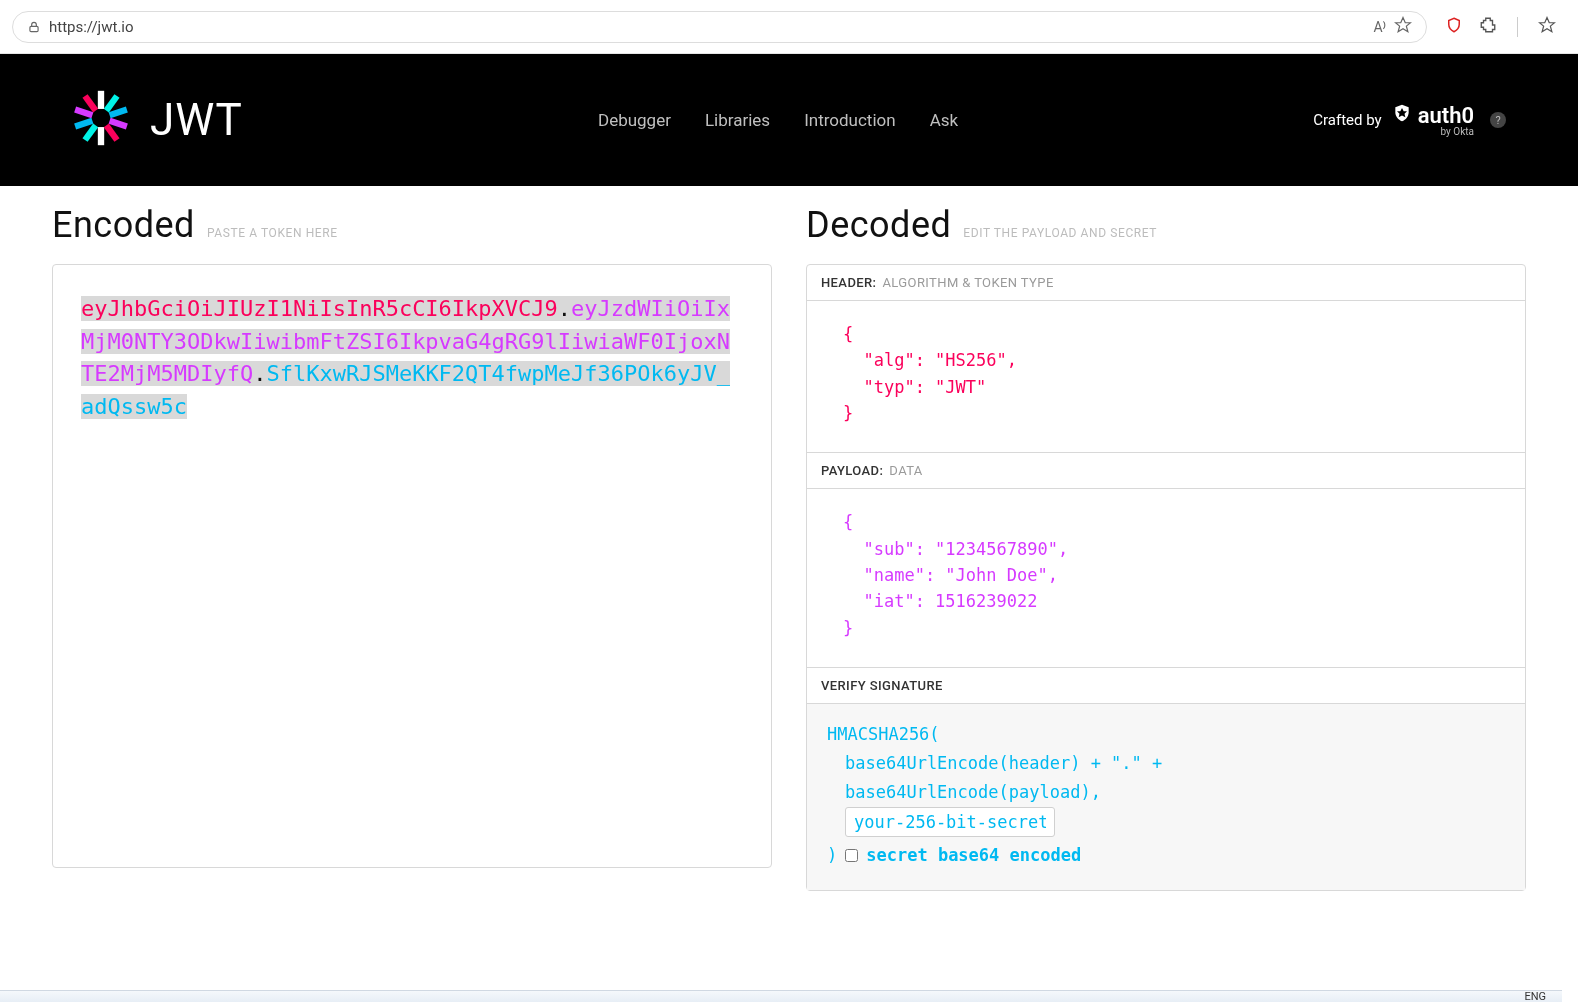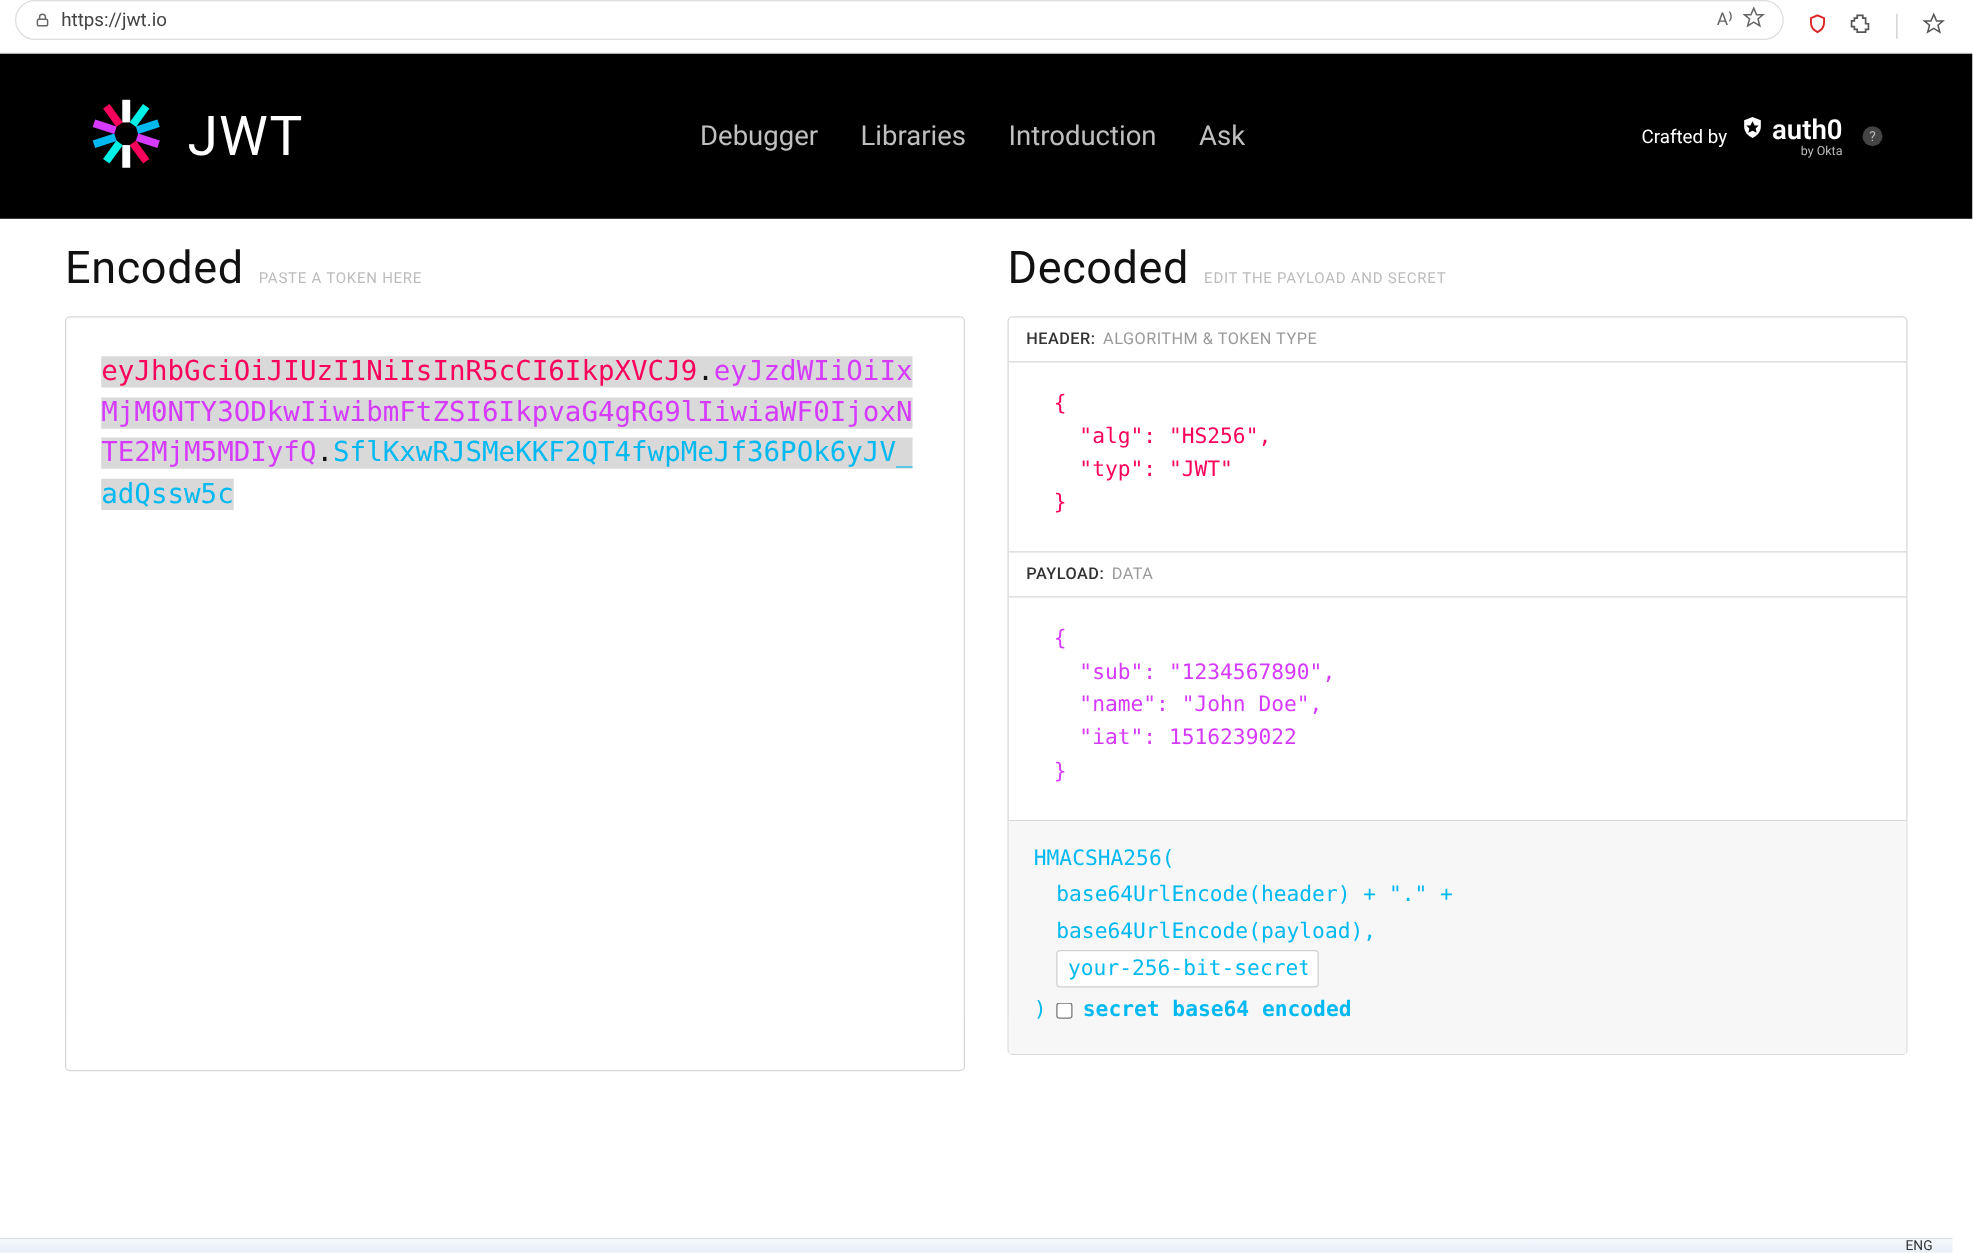--- a/index.html
+++ b/index.html
@@ -4,23 +4,24 @@
 <style>
 * { margin: 0; padding: 0; box-sizing: border-box; }
 body {
   font-family: -apple-system, BlinkMacSystemFont, "Segoe UI", Roboto, Helvetica, Arial, sans-serif;
   background: #fff;
   width: 1578px;
   overflow-x: hidden;
 }
 
 .browser-bar {
-  height: 43px;
+  height: 54px;
   background: #fff;
   display: flex;
+  align-items: center;
   padding: 0 12px;
   border-bottom: 1px solid #e5e5e5;
 }
 .url-box {
   flex: 1;
   display: flex;
   align-items: center;
   gap: 8px;
   background: #fff;
   border: 1px solid #ddd;
@@ -69,21 +70,21 @@
   font-size: 44px;
   color: #fff;
   letter-spacing: 1px;
 }
 .nav {
   display: flex;
   gap: 34px;
 }
 .nav a {
   color: #bfbfbf;
-  font-size: 22px;
+  font-size: 17px;
   text-decoration: none;
 }
 .crafted {
   display: flex;
   align-items: center;
   gap: 10px;
   color: #fff;
 }
 .crafted-label { font-size: 15px; }
 .auth0-logo { display: flex; flex-direction: column; align-items: flex-end; color:#fff; }
@@ -311,20 +312,23 @@
       <div class="decoded-section-header">
         <span class="label">PAYLOAD:</span>
         <span class="sub">DATA</span>
       </div>
       <div class="decoded-body payload-body">{
   "sub": "1234567890",
   "name": "John Doe",
   "iat": 1516239022
 }</div>
 
+      <div class="decoded-section-header">
+        <span class="label">VERIFY SIGNATURE</span>
+      </div>
       <div class="decoded-body sig-body">
         <div class="sig-lines">
           <div>HMACSHA256(</div>
           <span class="indent1">base64UrlEncode(header) + "." +</span>
           <span class="indent1">base64UrlEncode(payload),</span>
           <span class="indent1">
             <input class="sig-input" value="your-256-bit-secret" style="">
           </span>
           <div class="sig-checkbox-row">
             <span>)</span>

